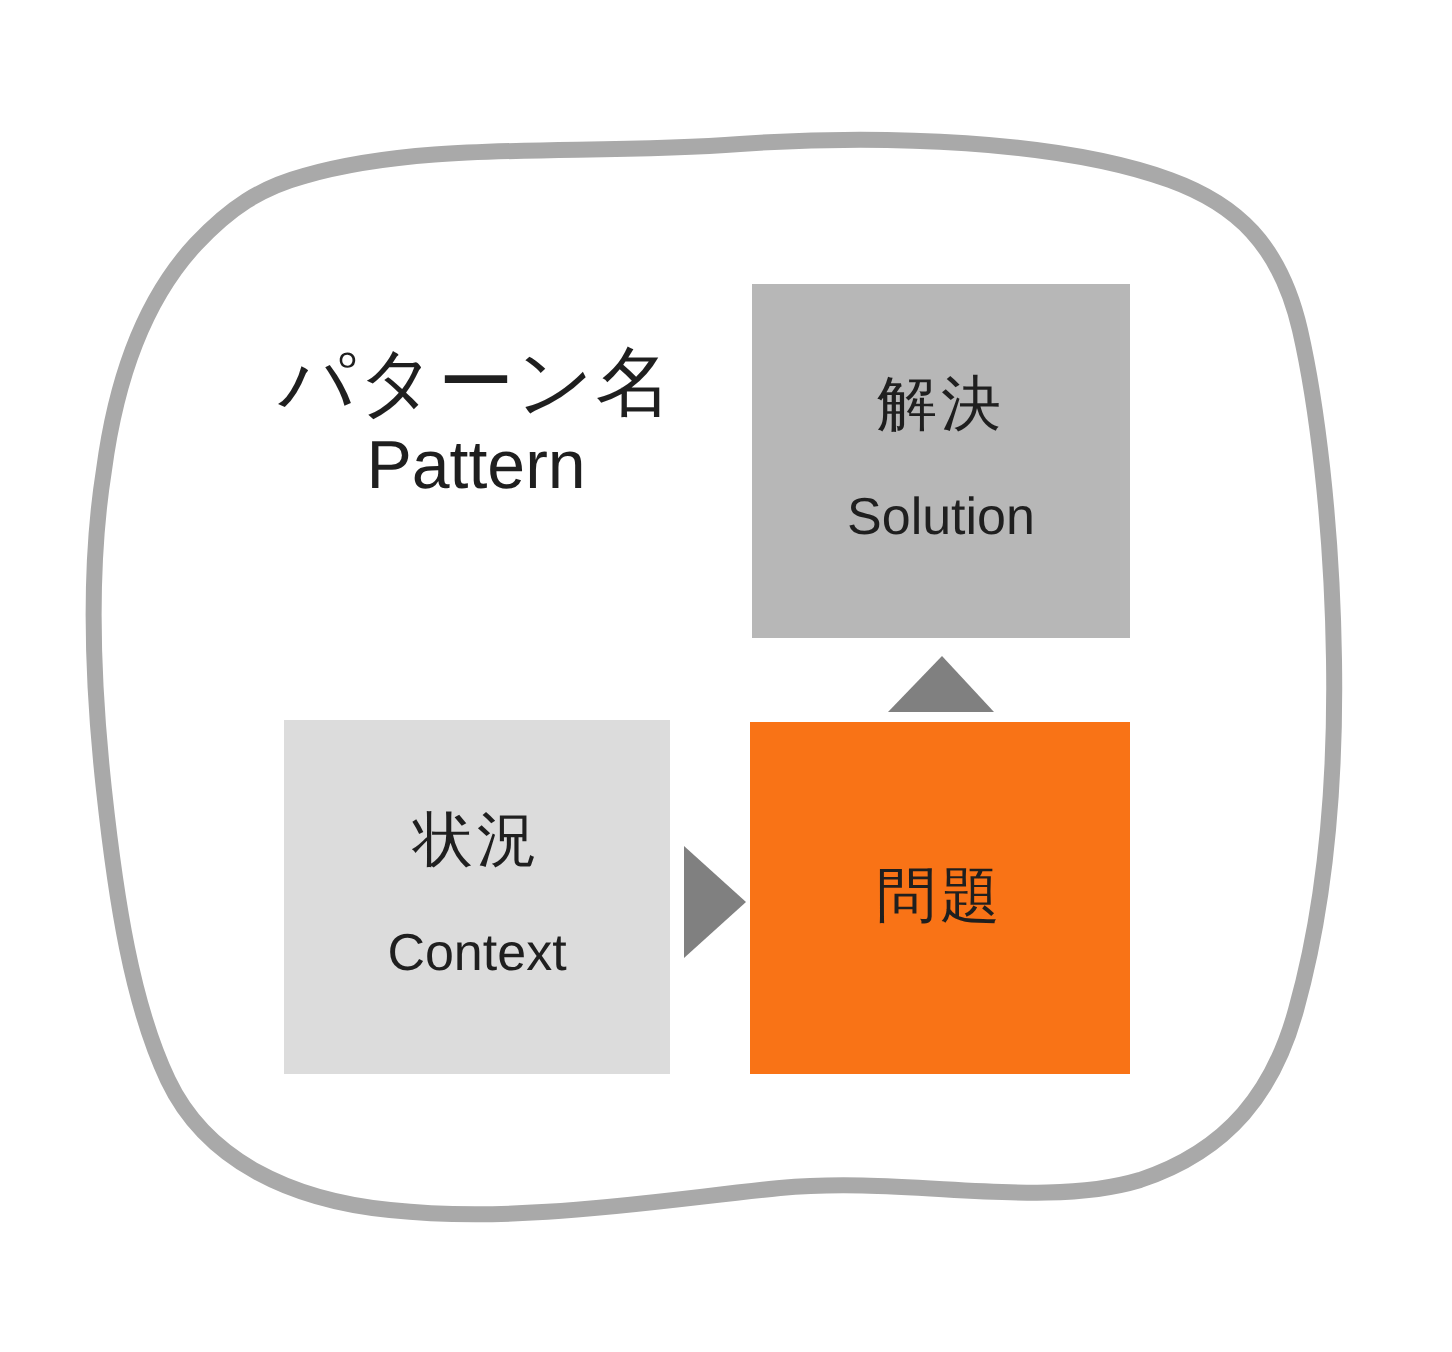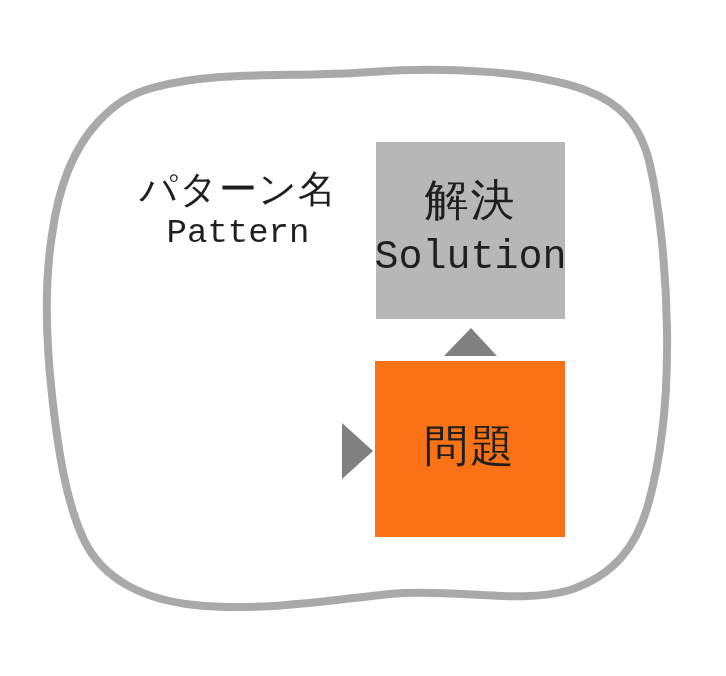--- a/index.html
+++ b/index.html
@@ -6,21 +6,21 @@
     margin: 0;
     padding: 0;
     background: #ffffff;
   }
   .stage {
     position: relative;
     width: 726px;
     height: 676px;
     background: #ffffff;
     overflow: hidden;
-    font-family: Liberation Mono, monospace;
+    font-family: Liberation Sans, sans-serif;
     color: #1f1f1f;
   }
   .blob-svg {
     position: absolute;
     left: 0;
     top: 0;
     width: 726px;
     height: 676px;
     display: block;
   }
@@ -51,27 +51,27 @@
   .box {
     position: absolute;
     display: flex;
     flex-direction: column;
     align-items: center;
     justify-content: center;
     gap: 13px;
     text-align: center;
   }
   .box .jp {
-    font-size: 44px;
+    font-size: 30px;
     line-height: 42px;
     letter-spacing: 2px;
     white-space: nowrap;
   }
   .box .en {
-    font-size: 40px;
+    font-size: 26px;
     line-height: 42px;
     white-space: nowrap;
   }
   .box-solution { left: 376px; top: 142px; width: 189px; height: 177px; }
   .box-context  { left: 142px; top: 360px; width: 193px; height: 177px; }
   .box-problem  { left: 375px; top: 361px; width: 190px; height: 176px; }
 </style>
 </head>
 <body>
 
@@ -101,18 +101,22 @@
     <div class="en">
       <div>Pattern</div>
     </div>
   </div>
 
   <div class="box box-solution" style="background: rgb(183, 183, 183);">
     <div class="jp">解決</div>
     <div class="en">Solution</div>
   </div>
 
+  <div class="box box-context" style="background: rgb(220, 220, 220);">
+    <div class="jp">状況</div>
+    <div class="en">Context</div>
+  </div>
 
   <div class="box box-problem" style="background: #f97316;">
     <div class="jp">問題</div>
   </div>
 
 </div>
 
 </body></html>

